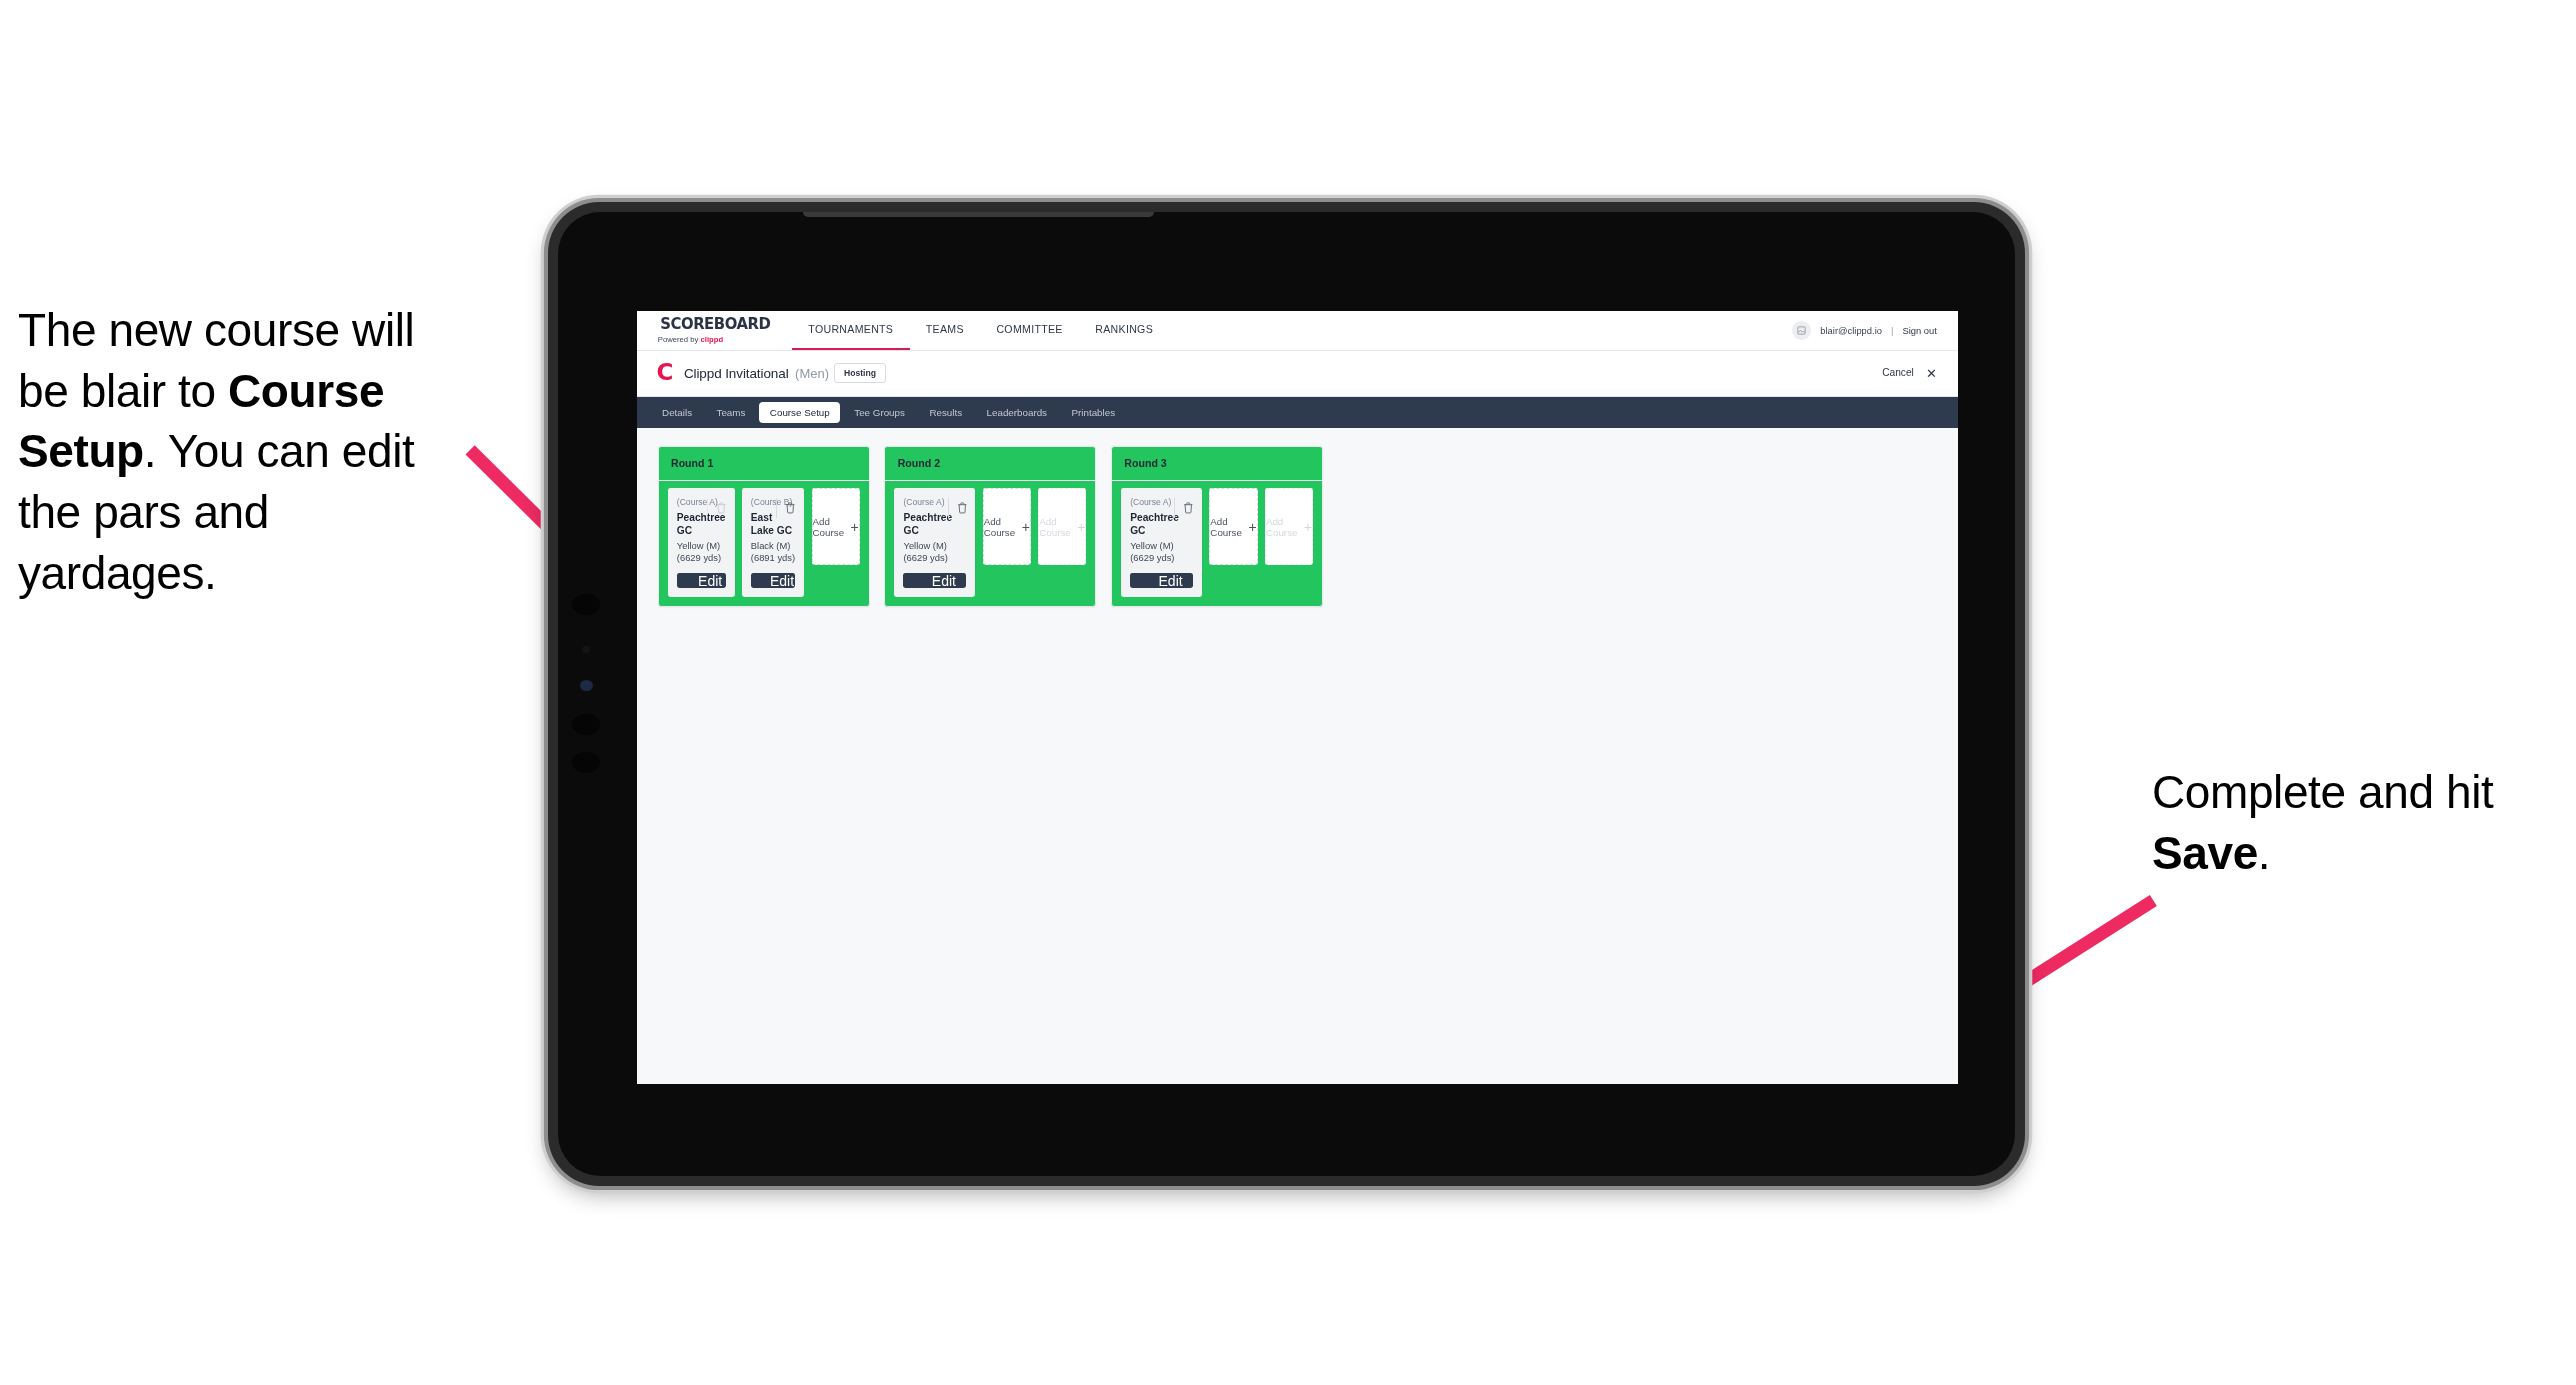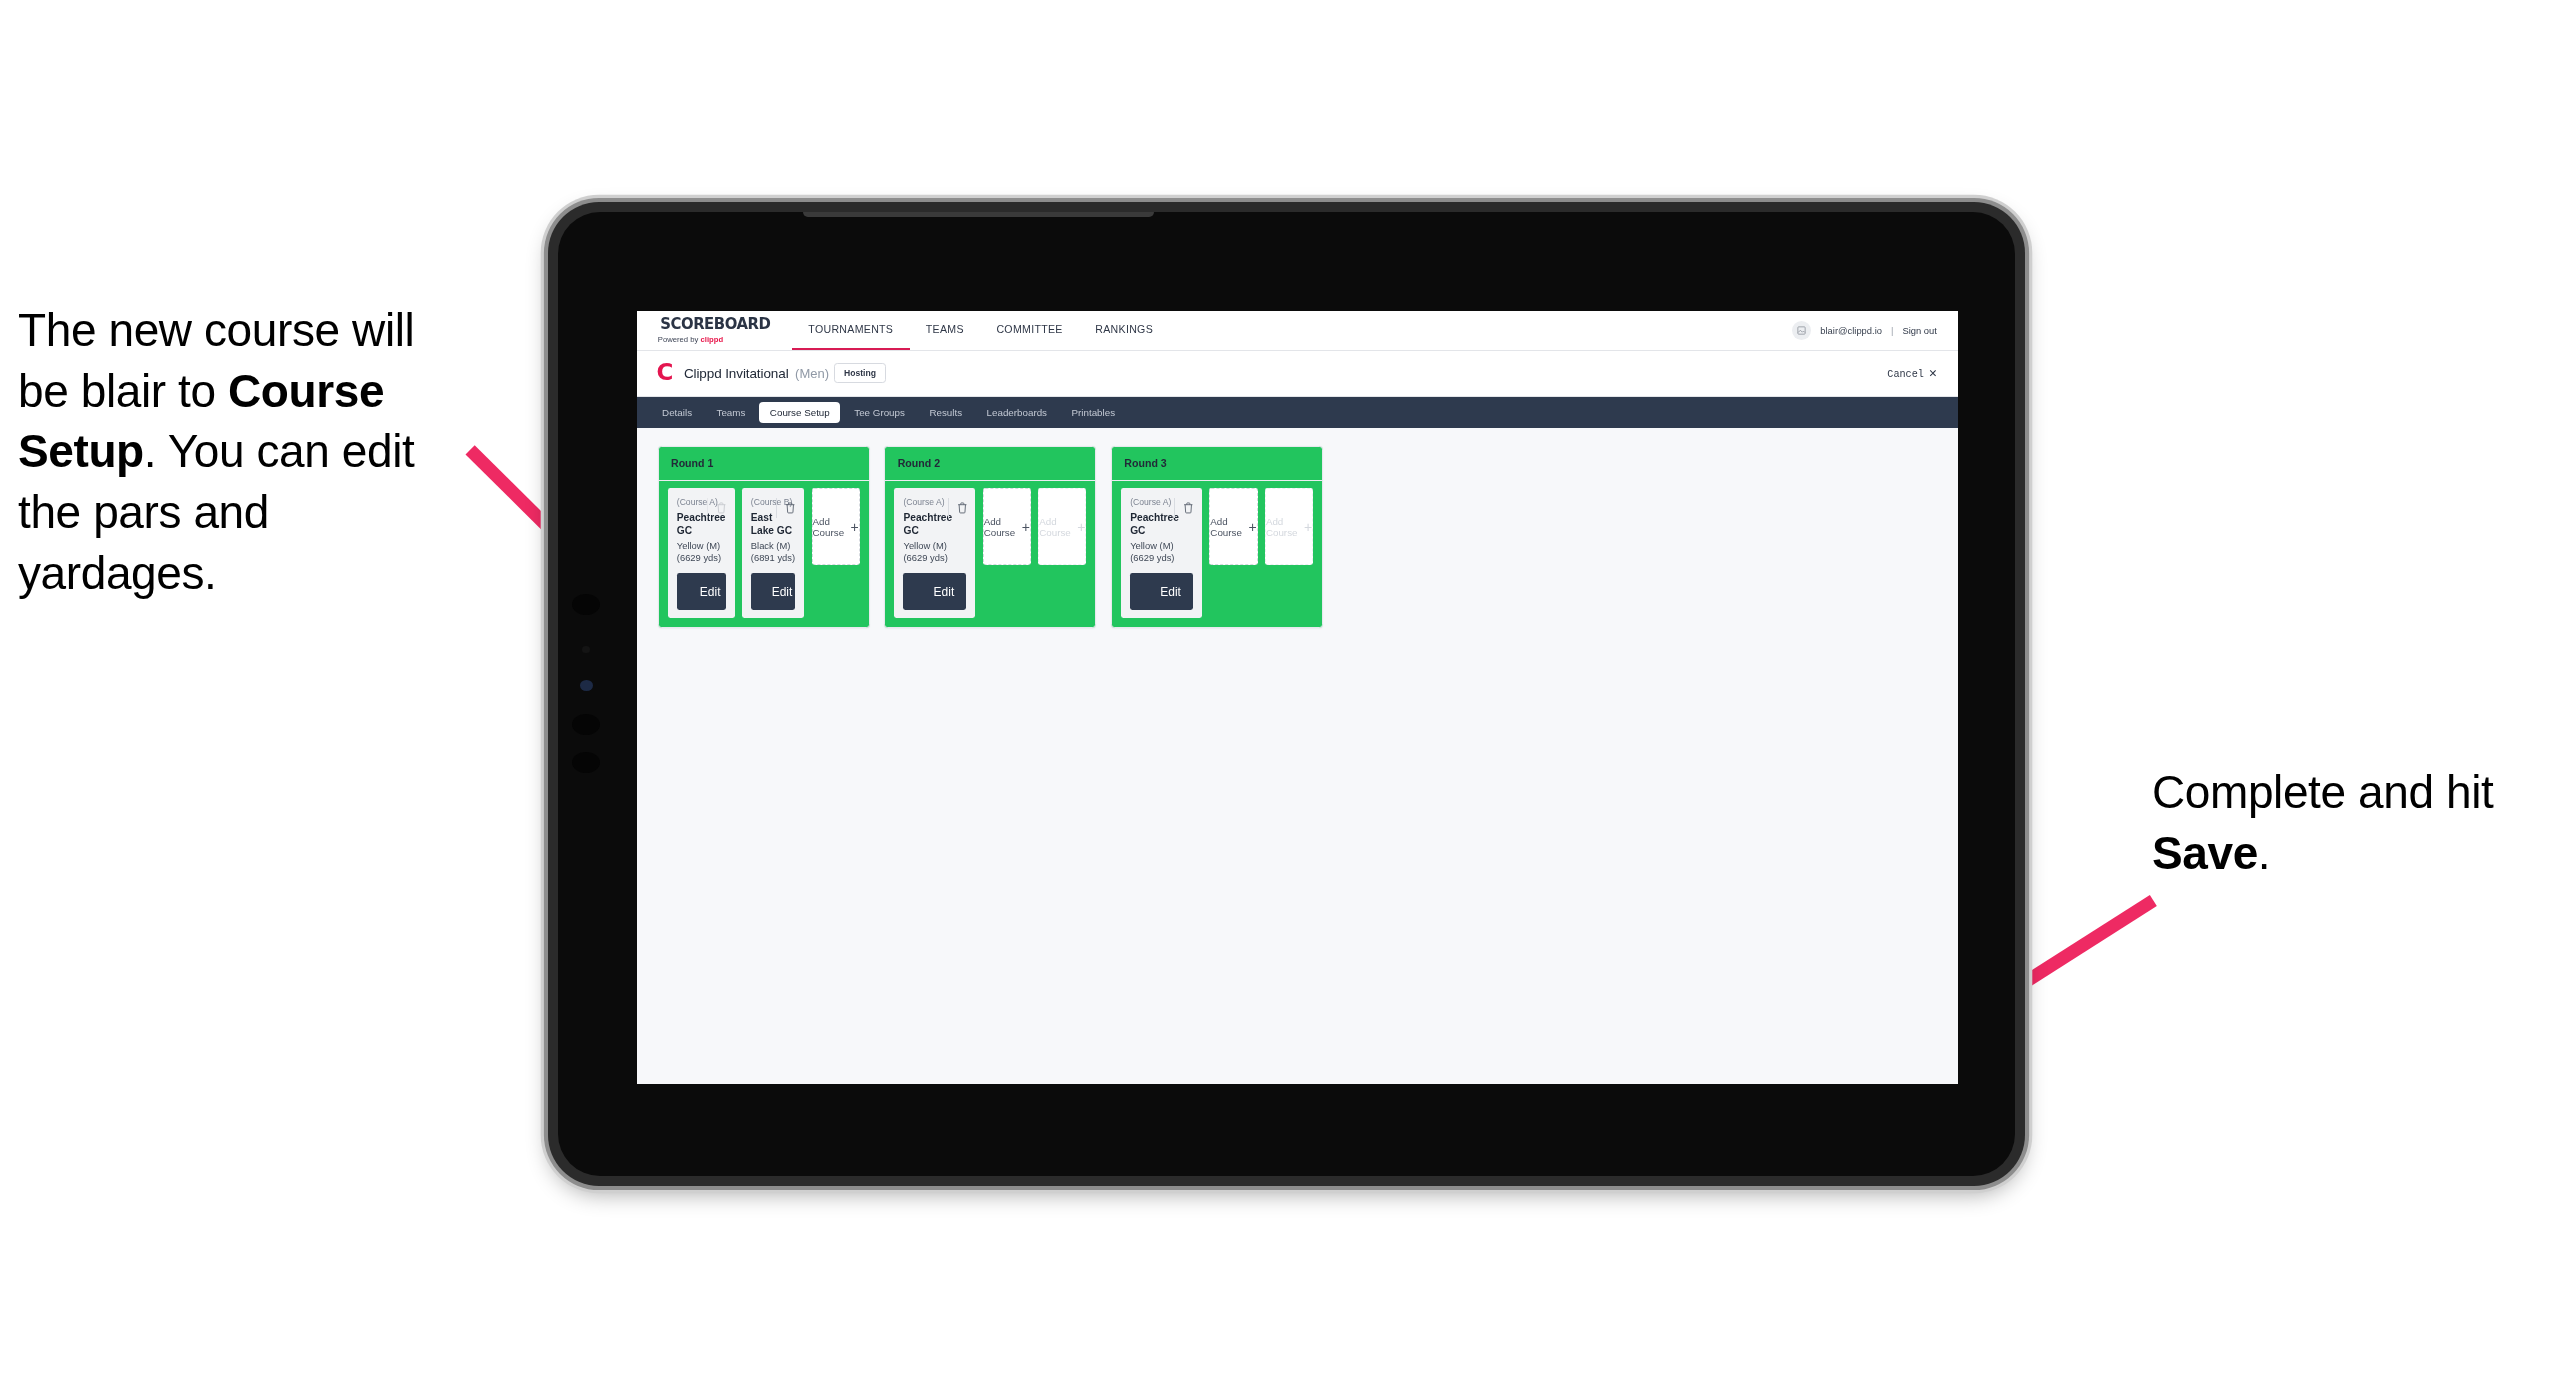--- a/index.html
+++ b/index.html
@@ -125,22 +125,22 @@
   }
   #tourn-name { font-size: 13.5px; color: #222a38; letter-spacing: -0.1px; }
   #tourn-gender { font-size: 13px; color: #9099a6; margin-left: 6.5px; }
   #hosting-pill {
     margin-left: 5px; padding: 4.1px 9px;
     border: 0.8px solid #d7dae0; border-radius: 3.3px;
     font-size: 8.6px; font-weight: 700; color: #2f3747;
     background: #fff; cursor: pointer;
   }
   #cancel-btn {
-    margin-left: auto; display: flex; align-items: flex-end; gap: 5px;
-    font-size: 10.2px; color: #2f3747; cursor: pointer; font-family: Liberation Mono, monospace;
+    margin-left: auto; display: flex; align-items: flex-start; gap: 12px;
+    font-size: 10.2px; color: #2f3747; cursor: pointer;
   }
   #cancel-btn .x { font-size: 13px; line-height: 1; }
 
   
   #tabstrip {
     background: #2e3a4e; height: 31px;
     display: flex; align-items: center;
     padding: 0 14.7px; gap: 3.3px;
     flex: 0 0 auto;
   }
@@ -188,23 +188,23 @@
     display: flex; align-items: center; gap: 8.2px; height: 21px;
   }
   .tool-divider { width: 0.8px; height: 19.6px; background: #d9dce1; }
   .trash-icon { width: 10.6px; height: 12.2px; color: #5b626e; display:block; }
   .trash-icon.dim { opacity: .28; }
   .tool-divider.dim { opacity: .45; }
   .edit-btn {
     margin-top: 9px;
     background: #2e3a4e; color: #ffffff;
     border: none; border-radius: 2.4px;
-    width: 100%; height: 37px;
+    width: 100%; height: 15px;
     font-family: "Liberation Sans", sans-serif;
-    font-size: 12px; cursor: pointer; padding-left: 18px;
+    font-size: 14px; cursor: pointer; padding-left: 18px;
   }
 
   .add-card {
     border: 0.8px dashed #d6d9df;
     border-radius: 2.4px;
     background: #ffffff;
     height: 77px;
     display: flex; align-items: center; justify-content: center; gap: 6.5px;
     cursor: pointer;
   }

